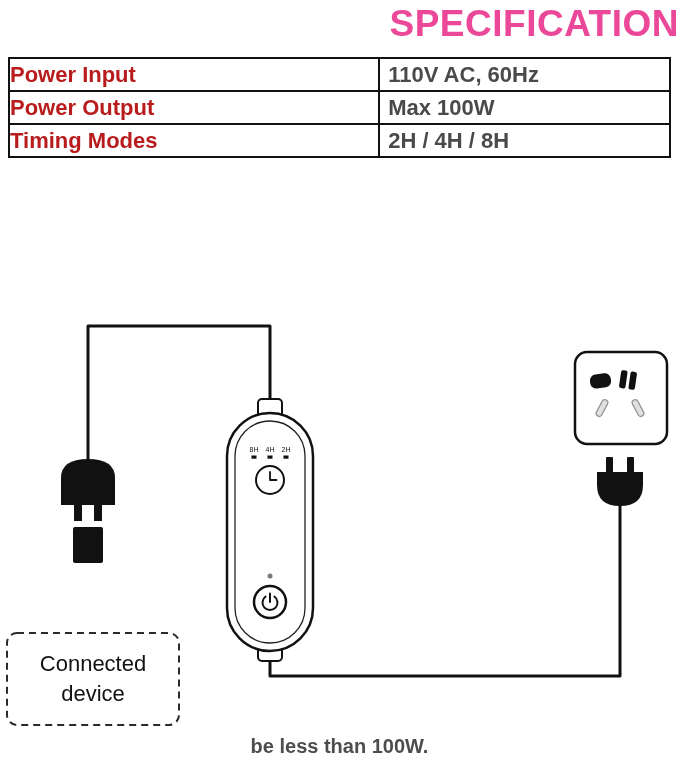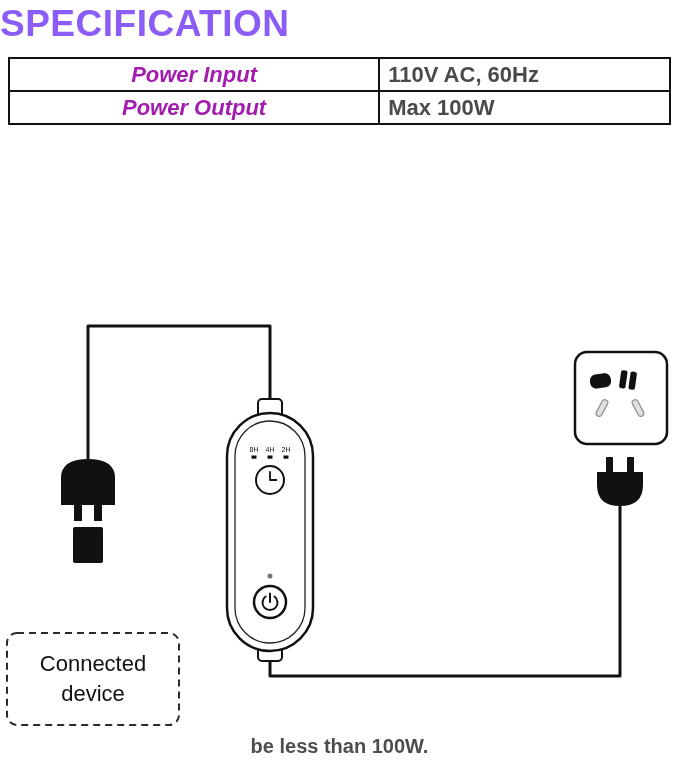--- a/index.html
+++ b/index.html
@@ -5,45 +5,43 @@
   * { margin: 0; padding: 0; box-sizing: border-box; }
   html, body { background: #ffffff; }
   body {
     width: 679px; height: 782px;
     position: relative;
     font-family: "Liberation Sans", sans-serif;
     color: #141414;
     overflow: hidden;
   }
   .page-title {
-    text-align: left;
+    text-align: right;
     font-size: 37px;
     font-weight: 800;
     letter-spacing: 0.5px;
     padding-top: 3px;
-    color: #8b5cf6;
+    color: #ec4899;
   }
   table.spec {
     border-collapse: collapse;
     width: 663px;
     margin: 12px auto 0 auto;
     table-layout: fixed;
   }
   table.spec td {
     border: 2px solid #111111;
     height: 33px;
     font-size: 22px;
     vertical-align: middle;
   }
   table.spec td.spec-label {
     width: 56%;
-    text-align: center;
     font-weight: 600;
-    color: #a21caf;
-    font-style: italic;
+    color: #b91c1c;
   }
   table.spec td.spec-value {
     width: 44%;
     text-align: left;
     padding-left: 8px;
     font-weight: 700;
     color: #4a4a4a;
   }
   .diagram-wrap {
     position: absolute;
@@ -72,20 +70,24 @@
 
 <table class="spec">
   <tbody>
     <tr>
       <td class="spec-label">Power Input</td>
       <td class="spec-value">110V AC, 60Hz</td>
     </tr>
     <tr>
       <td class="spec-label">Power Output</td>
       <td class="spec-value">Max 100W</td>
+    </tr>
+    <tr>
+      <td class="spec-label">Timing Modes</td>
+      <td class="spec-value">2H / 4H / 8H</td>
     </tr>
   </tbody>
 </table>
 
 <div class="diagram-wrap">
 <svg width="679" height="420" viewBox="0 0 679 420" xmlns="http://www.w3.org/2000/svg">
 
   <path d="M 88 152 L 88 17 L 270 17 L 270 100" fill="none" stroke="#111111" stroke-width="3" stroke-linejoin="round"></path>
   <path d="M 270 345 L 270 367 L 620 367 L 620 196" fill="none" stroke="#111111" stroke-width="3" stroke-linejoin="round"></path>
 

